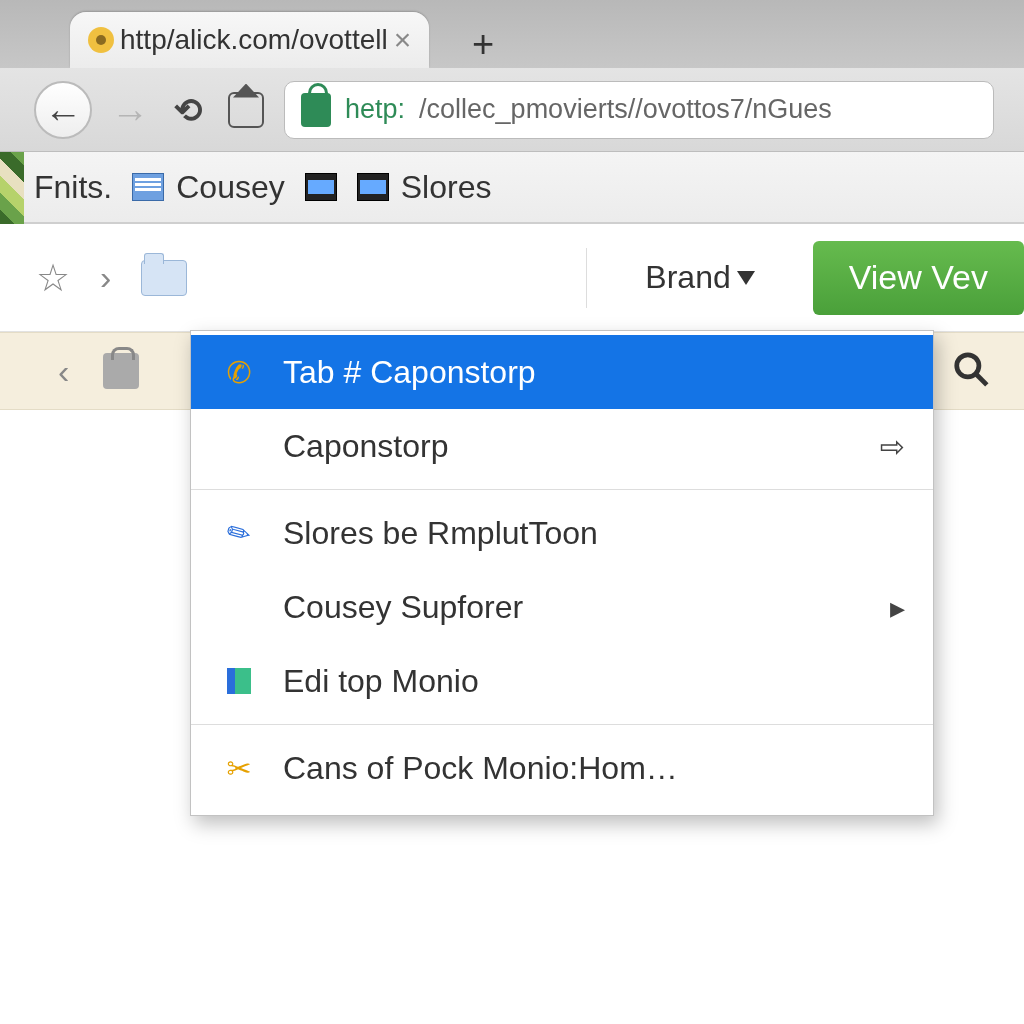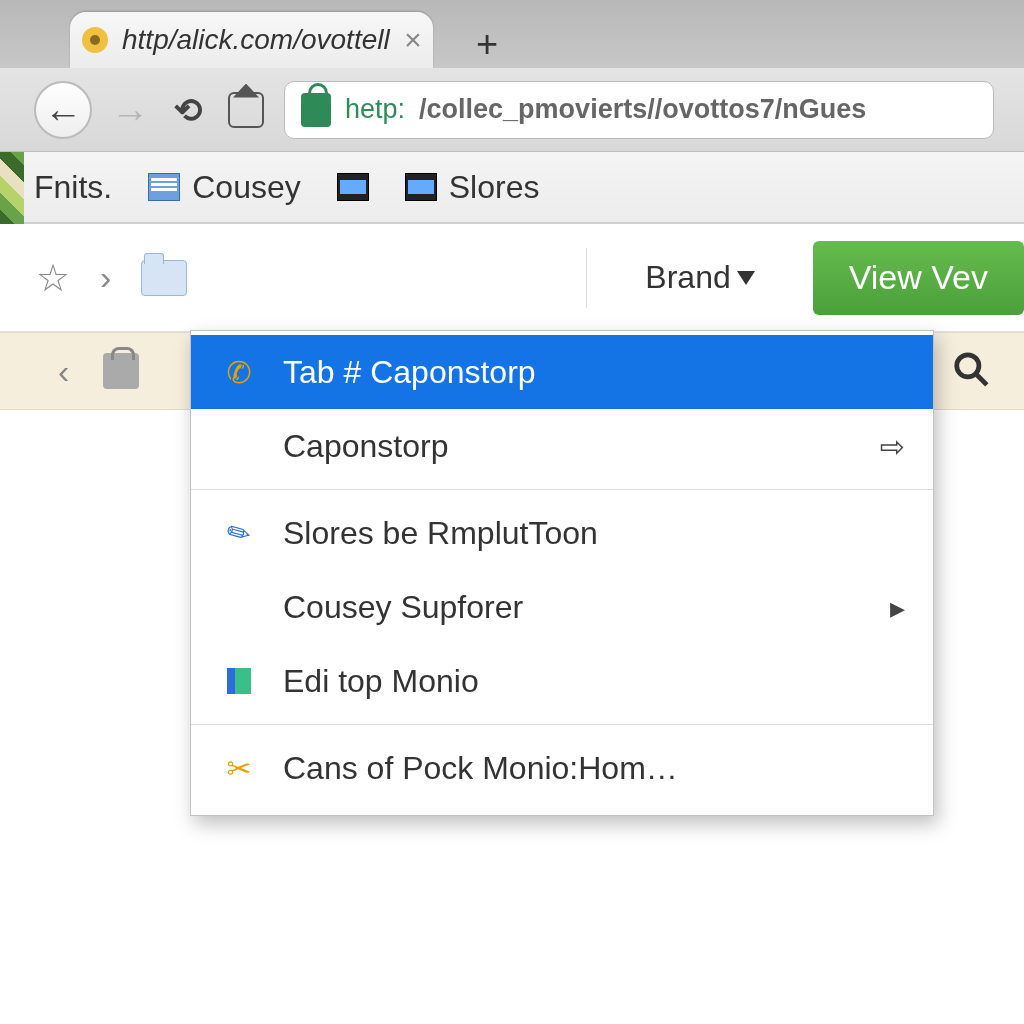--- a/index.html
+++ b/index.html
@@ -32,27 +32,26 @@
   padding-left: 70px;
 }
 .tab {
   height: 56px;
   min-width: 340px;
   background: linear-gradient(#f7f7f7,#ececec);
   border-top-left-radius: 16px;
   border-top-right-radius: 16px;
   display: flex;
   align-items: center;
-  padding: 0 12px;
+  padding: 0 18px;
   font-size: 28px;
   color: #333;
   box-shadow: 0 -1px 2px rgba(0,0,0,.2);
-  gap: 14px;
-  position: relative;
-  font-style: italic;
+  gap: 6px;
+  position: relative;
 }
 .tab .favicon {
   width: 26px; height: 26px;
   background: #f0c040;
   border-radius: 50%;
   position: relative;
   display: flex; align-items:center; justify-content:center;
 }
 .tab .favicon::after {
   content:"";
@@ -121,31 +120,31 @@
   background: #2e8b57;
   border-radius: 4px;
   position: relative;
 }
 .lock-chip::before {
   content:""; position:absolute; left:7px; top:-10px;
   width:14px; height:14px; border:3px solid #2e8b57;
   border-bottom:none; border-radius: 10px 10px 0 0;
 }
 .url-proto { color:#2e8b57; }
-.url-rest { color:#666;font-weight:bold; }
+.url-rest { color:#666; }
 
 
 .bookbar {
   height: 72px;
   background: linear-gradient(#f4f4f4,#ececec);
   border-bottom: 2px solid #cfcfcf;
   display:flex;
   align-items:center;
   padding: 0 30px 0 34px;
-  gap: 36px;
+  gap: 20px;
   font-size: 32px;
   color:#333;
 }
 .bm-item { display:flex; align-items:center; gap:12px; cursor:pointer; }
 .bm-ic {
   width: 32px; height: 28px;
   background:#6ea0e0;
   border:1px solid #3a6aa8;
   position:relative;
 }

